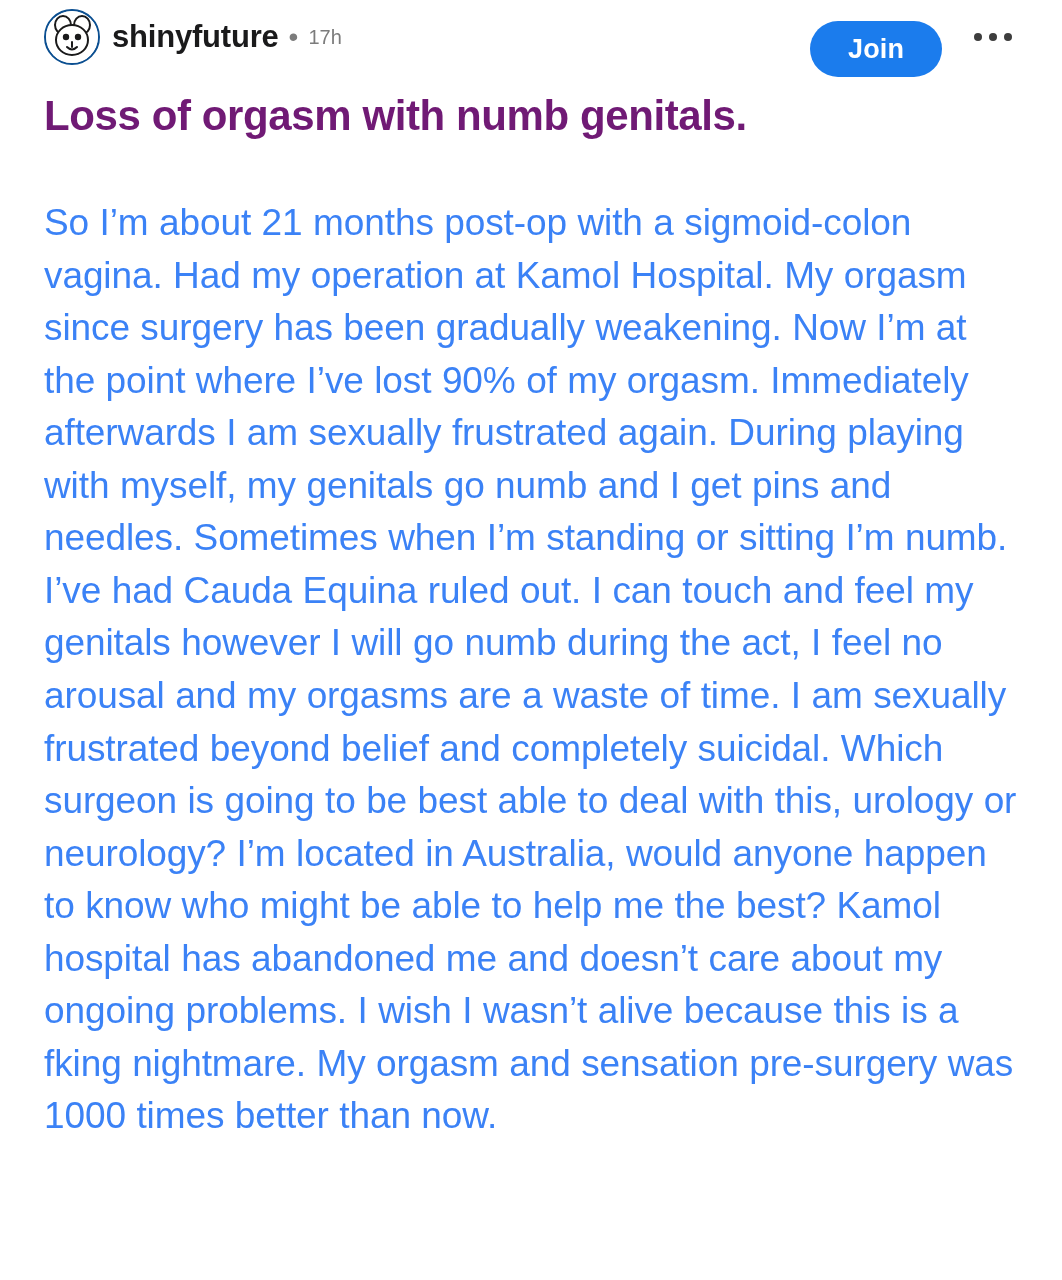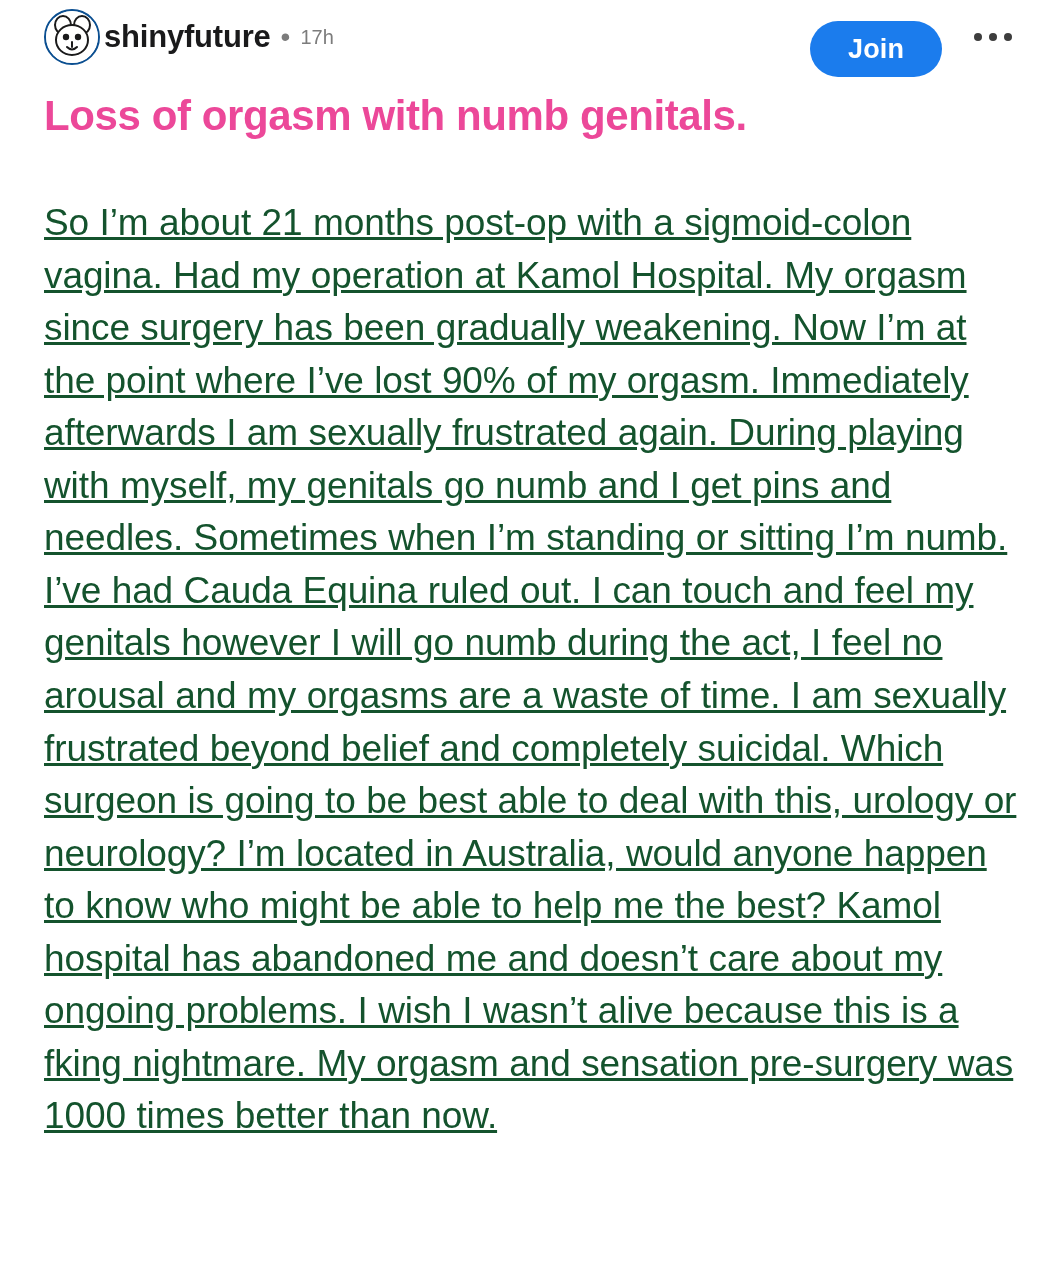--- a/index.html
+++ b/index.html
@@ -35,21 +35,21 @@
     flex: 0 0 auto;
     position: relative;
     overflow: hidden;
     display: block;
   }
   .avatar svg { display: block; width: 100%; height: 100%; }
   .subreddit-name {
     font-size: 31px;
     font-weight: 700;
     color: #1a1a1b;
-    margin-left: 4px;
+    margin-left: 12px;
     letter-spacing: -0.2px;
     white-space: nowrap;
   }
   .dot-sep {
     font-size: 28px;
     color: #7c7c7c;
     margin: 0 10px;
     line-height: 1;
   }
   .timestamp {
@@ -94,31 +94,30 @@
     background: #3d3d3d;
     display: block;
   }
   
   .post-title {
     font-size: 42px;
     font-weight: 700;
     line-height: 1.22;
     letter-spacing: -0.4px;
     margin-top: 22px;
-    color: #ec4899;
+    color: #701a75;
   }
   
   .post-body {
     font-size: 37px;
     line-height: 1.42;
     margin-top: 56px;
-    color: #14532d;
+    color: #3b82f6;
     letter-spacing: -0.1px;
     word-spacing: 0.3px;
-    text-decoration: underline;
   }
 </style>
 </head>
 <body>
 
 <div class="post">
 
   <div class="post-header">
 
     <span class="avatar">

